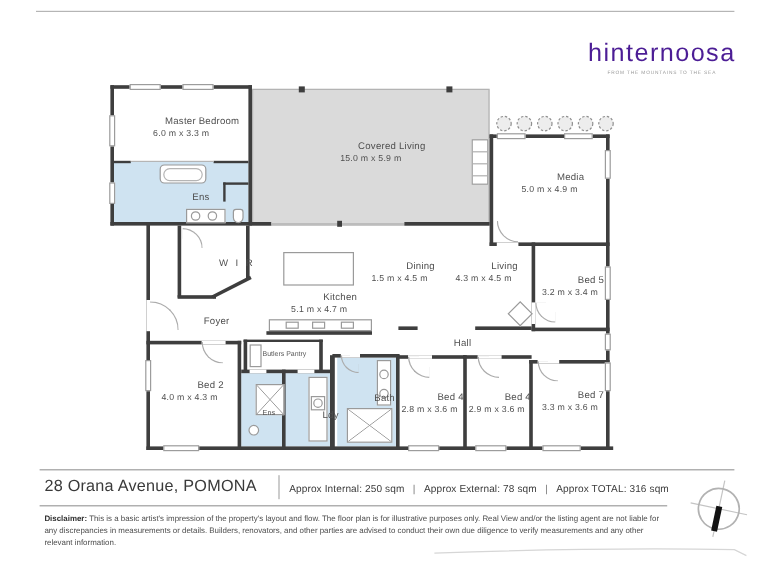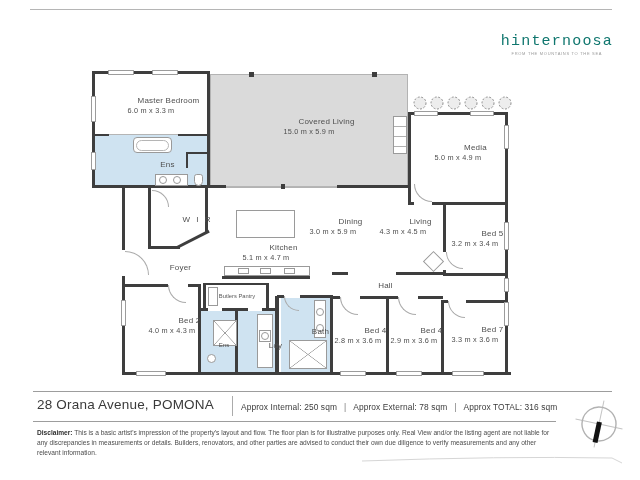--- a/index.html
+++ b/index.html
@@ -29,22 +29,22 @@
        border-radius:0 100% 0 0;box-sizing:border-box;}
   .diamond{position:absolute;border:1px solid #9a9a9a;transform:rotate(45deg);background:#fff;box-sizing:border-box;}
   
   .lbl{position:absolute;transform:translateX(-50%);text-align:center;white-space:nowrap;color:#4f4f4f;}
   .nm{font-size:8px;letter-spacing:.2px;padding-left:35px;}
   .dim{font-size:7.3px;margin-top:1px;letter-spacing:.2px;}
   .sm{font-size:6px;}
   .xs{font-size:5.8px;color:#5a5a5a;}
   
   .brand{position:absolute;top:33px;right:27px;text-align:center;}
-  .brand-name{font-family:Liberation Mono, monospace;font-size:15px;
-              letter-spacing:1.2px;color:#0f766e;}
+  .brand-name{font-family:Liberation Sans, sans-serif;font-size:21px;
+              letter-spacing:1.2px;color:#4c1d95;}
   .brand-tagline{font-size:4px;letter-spacing:.7px;color:#9a9a9a;margin-top:1px;}
   
   .rule{position:absolute;background:#9d9d9d;height:1px;}
   .address{position:absolute;left:37px;top:397px;font-size:13.5px;color:#3a3a3a;letter-spacing:.2px;}
   .vdiv{position:absolute;left:232px;top:396px;width:1px;height:20px;background:#ababab;}
   .approx{position:absolute;left:241px;top:402px;font-size:8.4px;color:#3c3c3c;letter-spacing:.1px;}
   .approx .sep{margin:0 7px;color:#777;}
   .disclaimer{position:absolute;left:37px;top:428px;width:524px;font-size:6.6px;line-height:1.55;color:#4c4c4c;}
   .disclaimer b{color:#2e2e2e;}
 </style>
@@ -211,38 +211,38 @@
     <div class="nm">Covered Living</div>
     <div class="dim">15.0 m x 5.9 m</div>
   </div>
   <div class="lbl" style="left:458px;top:143px;">
     <div class="nm">Media</div>
     <div class="dim">5.0 m x 4.9 m</div>
   </div>
   <div class="lbl nm" style="left:180px;top:215px;letter-spacing:2px;">W I R</div>
   <div class="lbl" style="left:333px;top:217px;">
     <div class="nm">Dining</div>
-    <div class="dim">3.0 m x 5.9 m</div>
+    <div class="dim">1.5 m x 4.5 m</div>
   </div>
   <div class="lbl" style="left:403px;top:217px;">
     <div class="nm">Living</div>
     <div class="dim">4.3 m x 4.5 m</div>
   </div>
   <div class="lbl" style="left:266px;top:243px;">
     <div class="nm">Kitchen</div>
     <div class="dim">5.1 m x 4.7 m</div>
   </div>
   <div class="lbl" style="left:475px;top:229px;">
     <div class="nm">Bed 5</div>
     <div class="dim">3.2 m x 3.4 m</div>
   </div>
   <div class="lbl nm" style="left:163px;top:263px;">Foyer</div>
   <div class="lbl nm" style="left:368px;top:281px;">Hall</div>
   <div class="lbl xs" style="left:237px;top:293px;">Butlers Pantry</div>
-  <div class="lbl" style="left:172px;top:316px;">
+  <div class="lbl" style="left:158px;top:316px;">
     <div class="nm">Bed 2</div>
     <div class="dim">4.0 m x 4.3 m</div>
   </div>
   <div class="lbl sm" style="left:224px;top:342px;">Ens</div>
   <div class="lbl nm" style="left:258px;top:341px;">Ldy</div>
   <div class="lbl nm" style="left:303px;top:327px;">Bath</div>
   <div class="lbl" style="left:358px;top:326px;">
     <div class="nm">Bed 4</div>
     <div class="dim">2.8 m x 3.6 m</div>
   </div>

